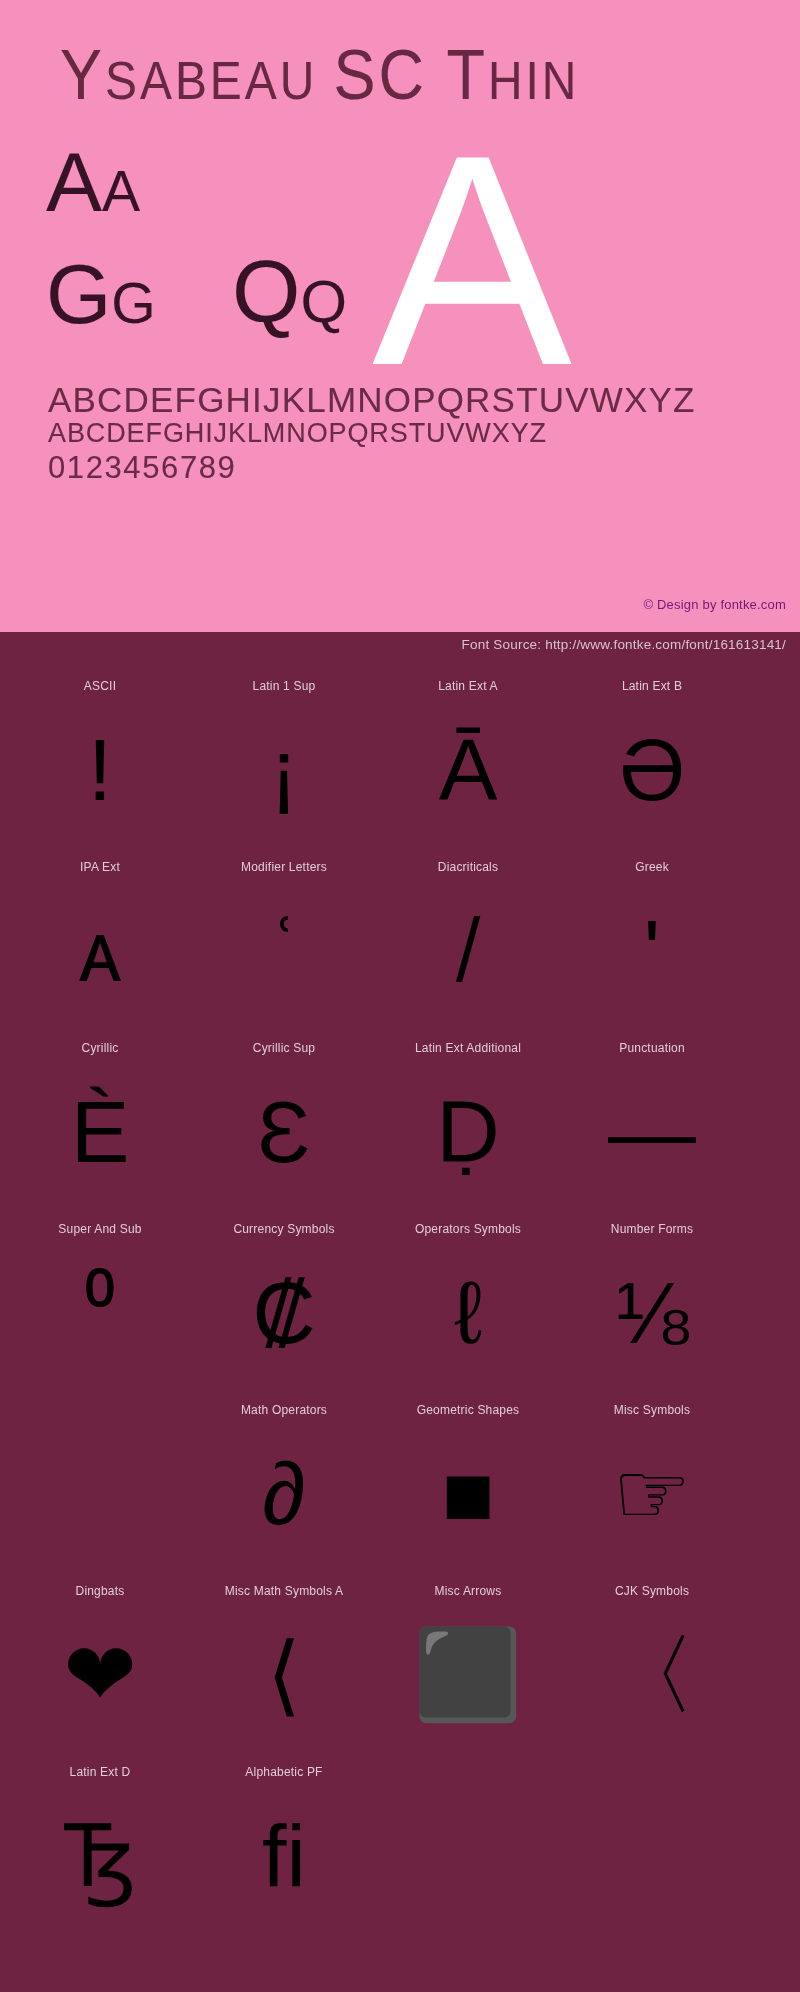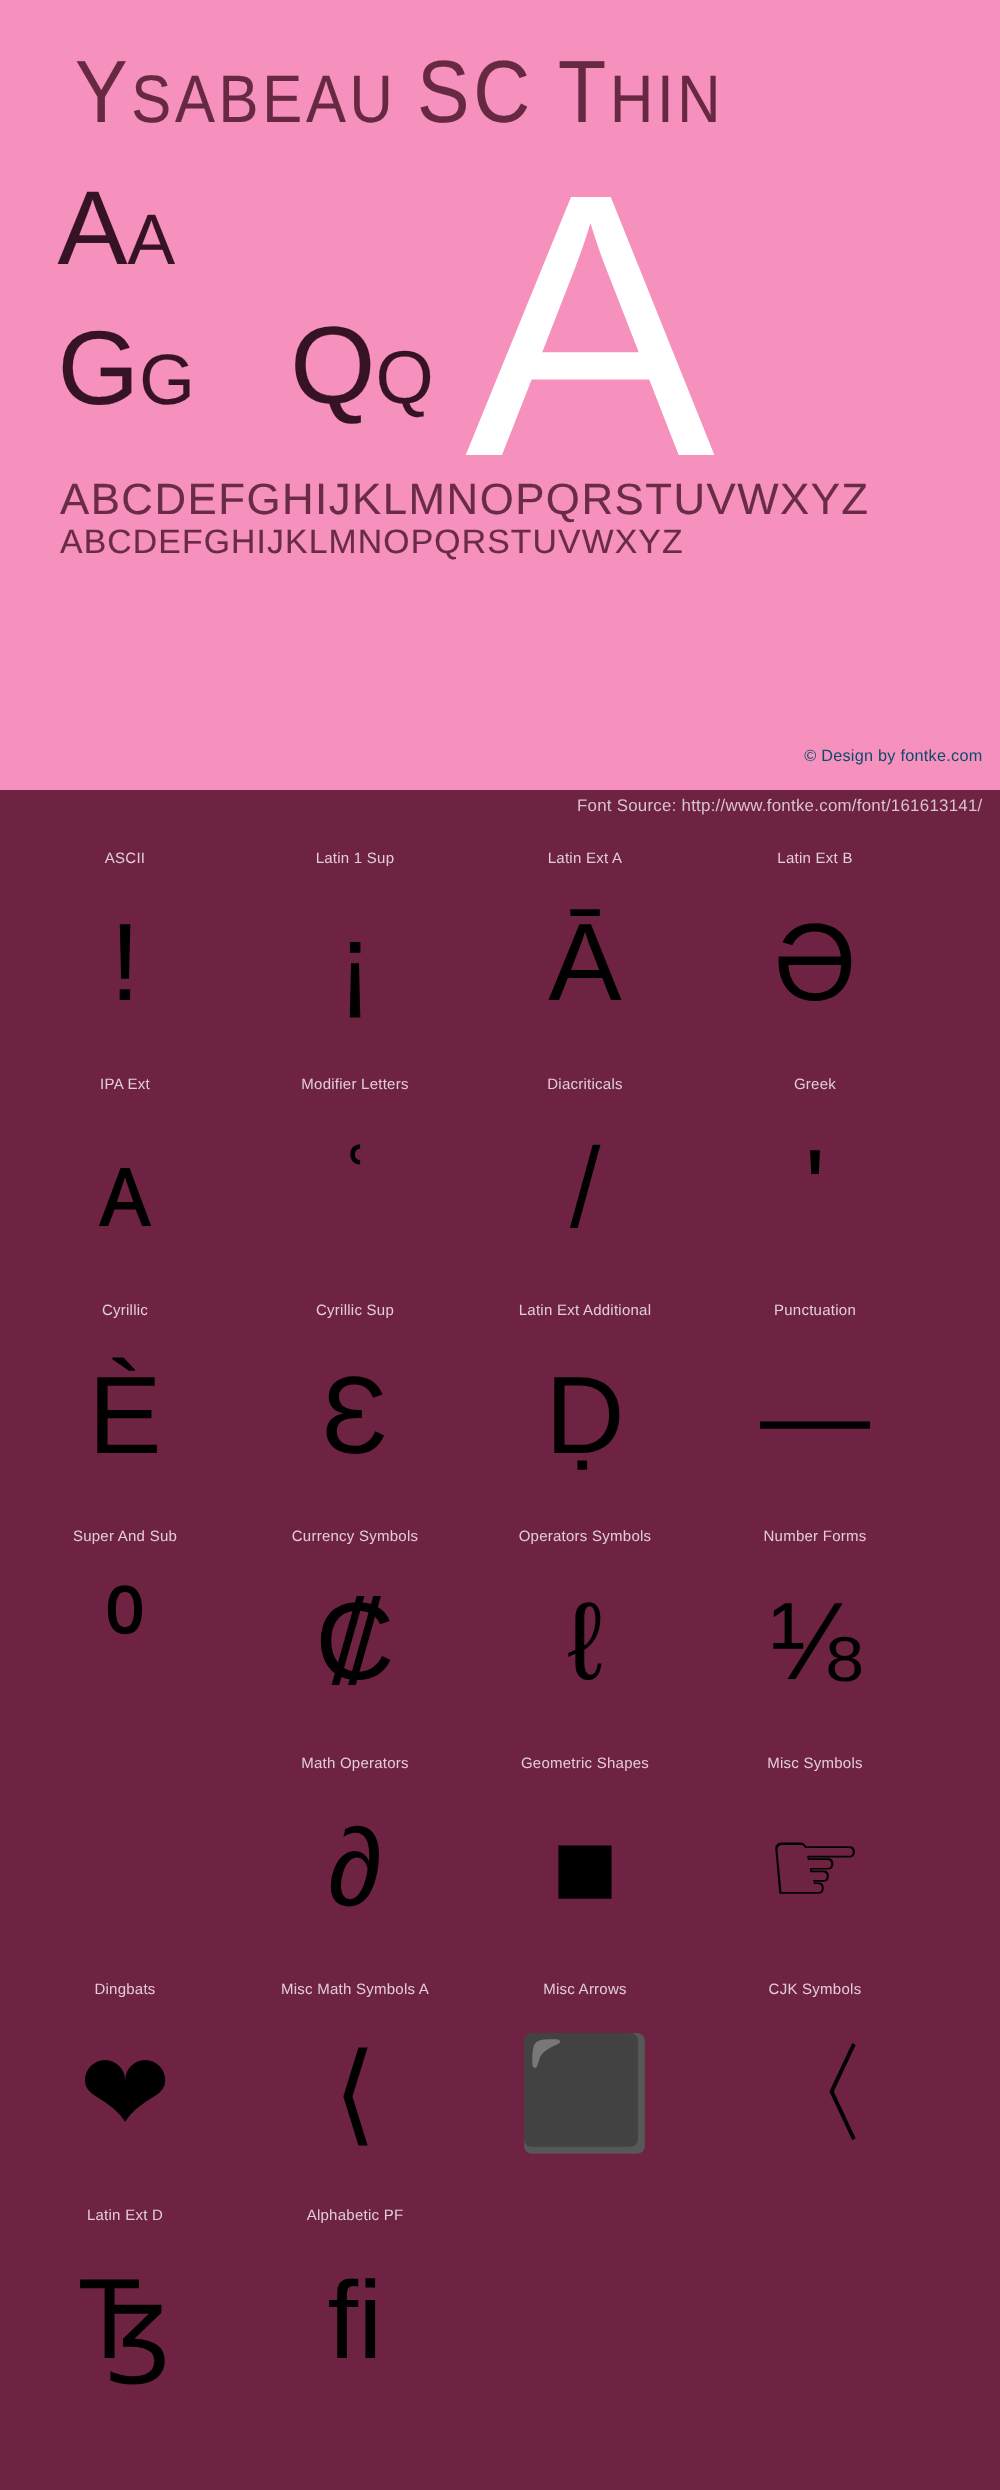--- a/index.html
+++ b/index.html
@@ -89,21 +89,21 @@
   }
   #alpha-upper { top: 380px; font-size: 35px; letter-spacing: 1.2px; }
   #alpha-small { top: 418px; font-size: 27px; letter-spacing: 0.9px; }
   #alpha-digits { top: 450px; font-size: 31px; letter-spacing: 1.6px; }
 
   #design-credit {
     position: absolute;
     right: 14px;
     top: 597px;
     font-size: 13px;
-    color: #0c4a6e;
+    color: #701a75;
     letter-spacing: 0.2px;
     white-space: nowrap;
   }
 
   
   #source-bar {
     position: absolute;
     left: 0;
     top: 632px;
     width: 800px;
@@ -192,20 +192,21 @@
     </div>
 
     <div id="pair-qq" class="pair-sample thin-face">
       <span>Q</span><span class="small">Q</span>
     </div>
 
     <div id="big-letter">A</div>
 
     <div id="alpha-upper" class="alpha-row thin-face">ABCDEFGHIJKLMNOPQRSTUVWXYZ</div>
     <div id="alpha-small" class="alpha-row thin-face">ABCDEFGHIJKLMNOPQRSTUVWXYZ</div>
+    <div id="alpha-digits" class="alpha-row thin-face">0123456789</div>
 
     <div id="design-credit">© Design by fontke.com</div>
   </div>
 
   <div id="source-bar">
     <div id="source-text">Font Source: http://www.fontke.com/font/161613141/</div>
   </div>
 
   <div id="glyph-grid">
       <div class="grid-row">

